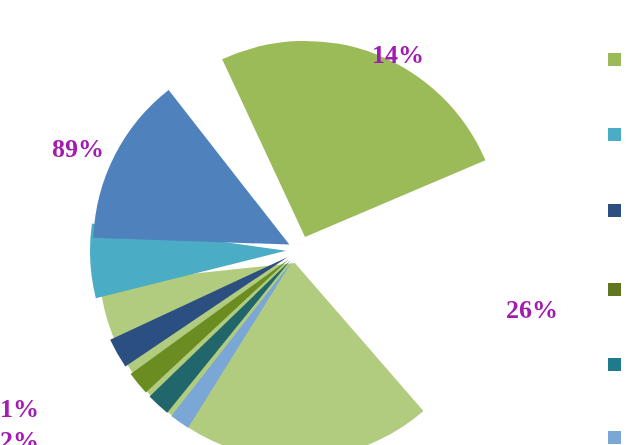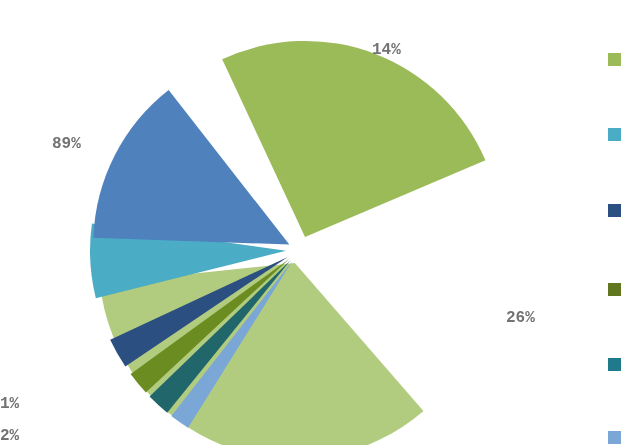--- a/index.html
+++ b/index.html
@@ -26,24 +26,24 @@
     height: 445px;
   }
   #pie-svg {
     position: absolute;
     left: 0;
     top: 0;
     display: block;
   }
   .slice-label {
     position: absolute;
-    font-family: Liberation Mono, monospace;
-    font-size: 16px;
+    font-family: Liberation Serif, serif;
+    font-size: 26px;
     font-weight: bold;
-    color: #737373;
+    color: #a21caf;
     white-space: nowrap;
     line-height: 1;
     letter-spacing: 0px;
   }
   #legend {
     position: absolute;
     left: 600px;
     top: 0;
     width: 28px;
     height: 445px;
@@ -85,21 +85,21 @@
           <path d="M 289.1972558325719 258.9050950838887 L 145.85193031521447 392.5767736561384 A 196 196 0 0 1 130.62992493508222 374.1110045332134 Z" fill="#6B8C21" stroke="none"></path>
           <path d="M 287.8150202568414 256.89392984144854 L 125.32365603605325 366.4957389217149 A 196 196 0 0 1 110.17869399765803 339.72710914262564 Z" fill="#2B4F81" stroke="none"></path>
           <path d="M 286.01918651343595 250.73270338740122 L 95.84122416334066 298.1493949249361 A 196 196 0 0 1 91.92664504008818 223.45477559922838 Z" fill="#4BACC6" stroke="none"></path>
           <path d="M 289.30792170973956 244.55211400312544 L 93.42731961399679 237.71181264943527 A 196 196 0 0 1 168.63827254591058 90.10200629620789 Z" fill="#4F81BD" stroke="none"></path>
           <path d="M 305.0171512936342 236.92987402903918 L 222.183971992457 59.29354776985585 A 196 196 0 0 1 485.4361025703125 160.34657284514154 Z" fill="#9BBB59" stroke="none"></path>
         </g>
     </svg>
 
     <div id="pie-labels">
         <div class="slice-label" style="left: 372px; top: 42px;">14%</div>
-        <div class="slice-label" style="left: 506px; top: 310px;">26%</div>
+        <div class="slice-label" style="left: 506px; top: 297px;">26%</div>
         <div class="slice-label" style="left: 52px; top: 136px;">89%</div>
         <div class="slice-label" style="left: 0px; top: 396px;">1%</div>
         <div class="slice-label" style="left: 0px; top: 428px;">2%</div>
       </div>
   </div>
 
   <div id="legend">
       <div class="legend-item" style="top: 52px;">
         <span class="legend-swatch" style="background: rgb(155, 187, 89);"></span>
         <span class="legend-label"></span>

